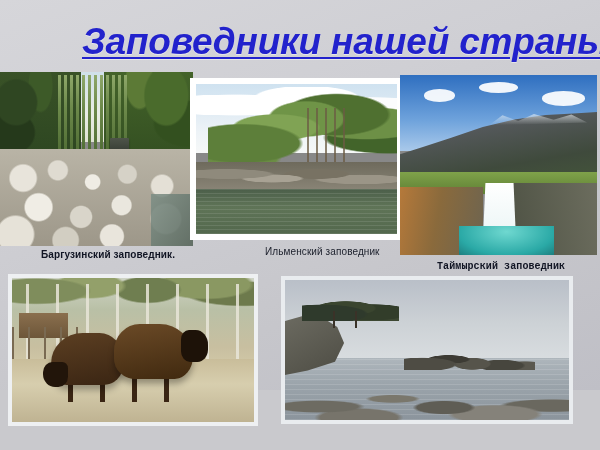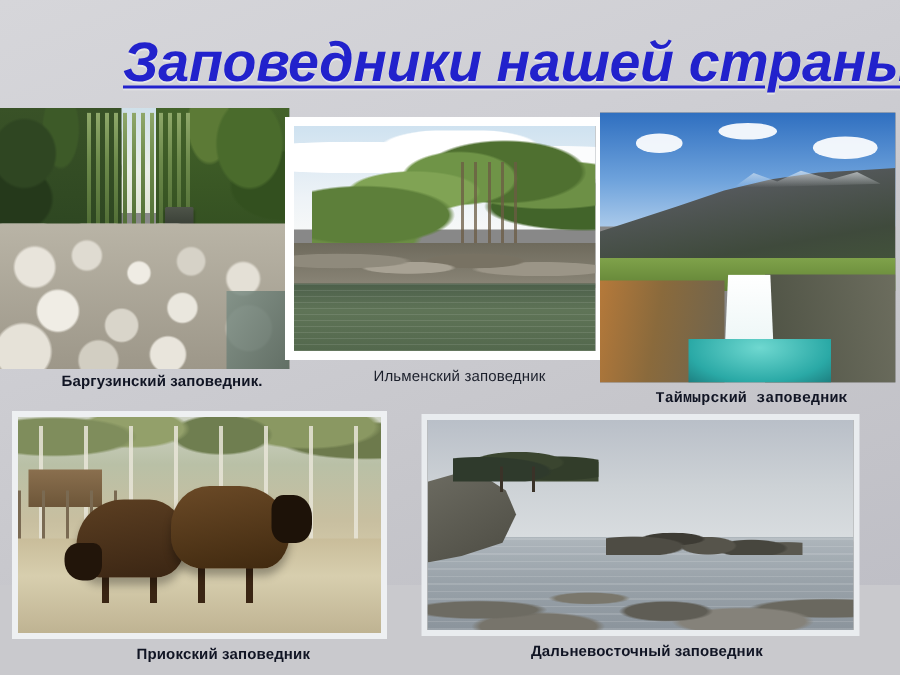--- a/index.html
+++ b/index.html
@@ -193,21 +193,21 @@
   #p5 .boulders{position:absolute;left:0;bottom:0;width:100%;height:34%;
     background:
       radial-gradient(ellipse at 12% 72%,#6d6b62 0 11%,transparent 13%),
       radial-gradient(ellipse at 38% 56%,#7a776c 0 9%,transparent 11%),
       radial-gradient(ellipse at 56% 74%,#5f5d55 0 12%,transparent 14%),
       radial-gradient(ellipse at 74% 88%,#85827a 0 14%,transparent 16%),
       radial-gradient(ellipse at 94% 70%,#6a685f 0 12%,transparent 14%),
       radial-gradient(ellipse at 26% 95%,#77746b 0 13%,transparent 15%);}
   
   #cap1{left:14px;top:249px;}
-  #cap2{left:222px;top:246px;font-weight:normal;color:#1b1f2b;}
+  #cap2{left:238px;top:246px;font-weight:normal;color:#1b1f2b;}
   #cap3{left:410px;top:261px;font-family:Liberation Mono, monospace;}
   #cap4{left:64px;top:431px;}
   #cap5{left:327px;top:429px;}
 </style>
 </head>
 <body>
 
 <div id="slide">
 
   <div id="title">Заповедники нашей страны</div>
@@ -258,28 +258,26 @@
     <div class="trunk4"></div>
     <div class="shed"></div>
     <div class="fence"></div>
     <div class="ground4"></div>
     <div class="legs"></div>
     <div class="bison1"></div>
     <div class="head1"></div>
     <div class="bison2"></div>
     <div class="head2"></div>
   </div>
-  <div class="cap" id="cap4">Приокский заповедник</div>
 
   <div class="photo" id="p5wrap"></div>
   <div class="photo" id="p5">
     <div class="sky5 layer"></div>
     <div class="sea"></div>
     <div class="seaShine"></div>
     <div class="headland"></div>
     <div class="pines"></div>
     <div class="pinetrunk"></div>
     <div class="stacks"></div>
     <div class="boulders"></div>
   </div>
-  <div class="cap" id="cap5">Дальневосточный  заповедник</div>
 
 </div>
 
 </body></html>

